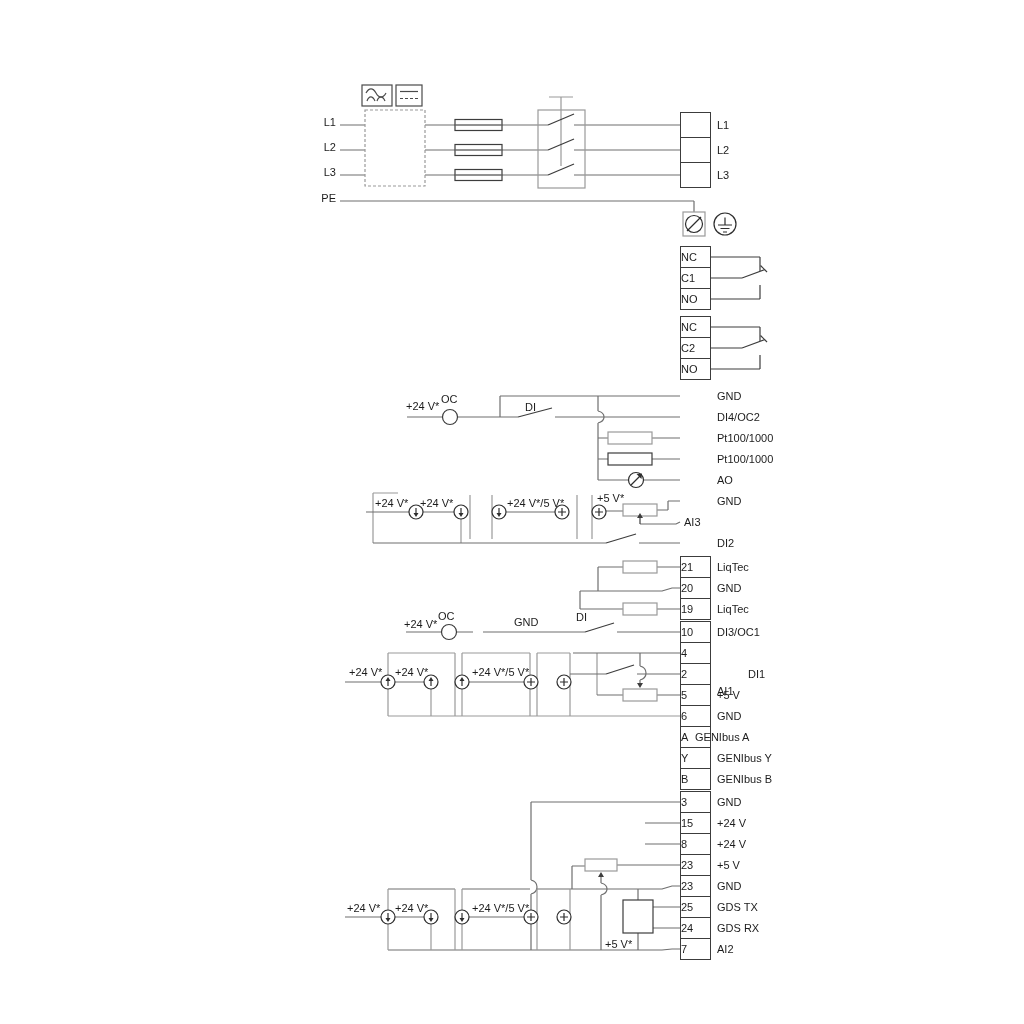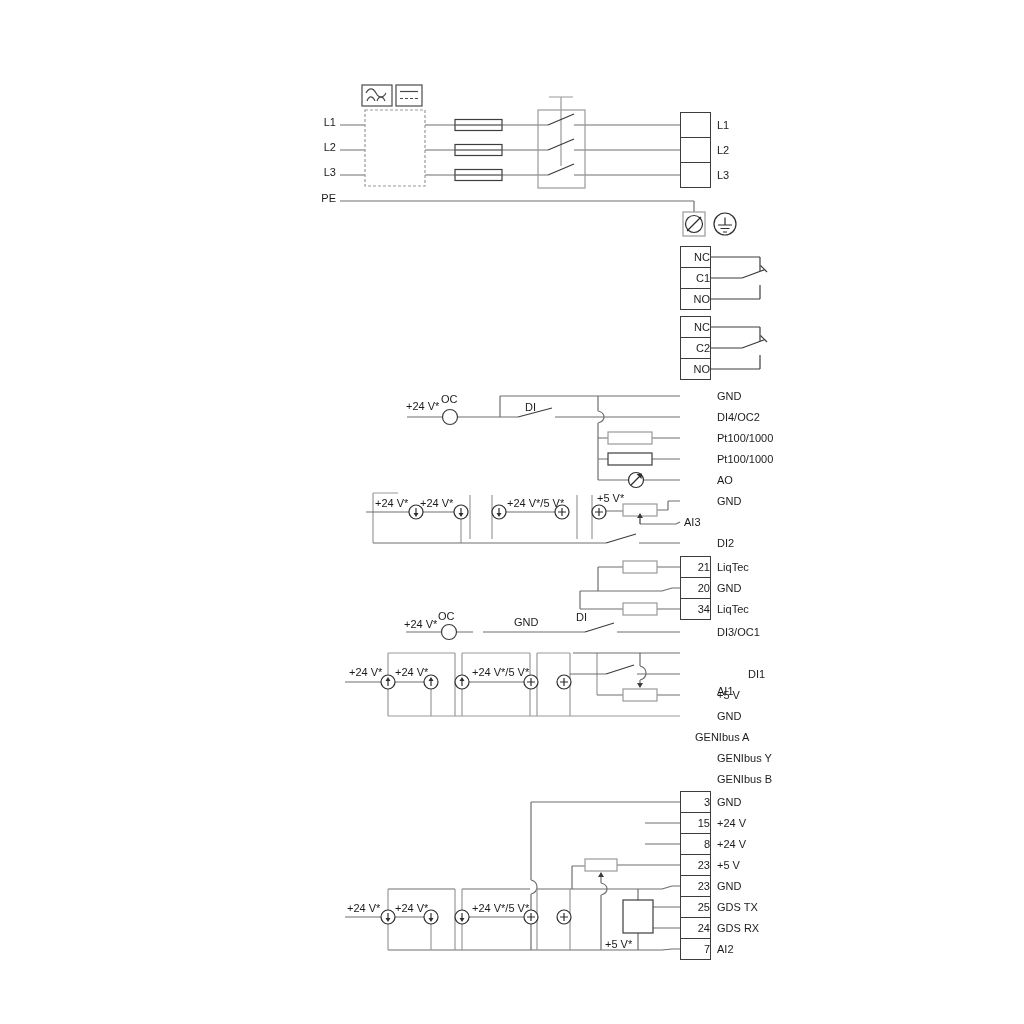--- a/index.html
+++ b/index.html
@@ -4,21 +4,21 @@
 <style>
   html,body{margin:0;padding:0;background:#fff;}
   .canvas{position:relative;width:1024px;height:1024px;background:#ffffff;
           font-family:"Liberation Sans",sans-serif;color:#1c1c1c;overflow:hidden;}
   svg.geom{position:absolute;left:0;top:0;}
   .lbl{position:absolute;font-size:11px;line-height:12px;white-space:nowrap;}
   .rlbl{text-align:right;width:22px;}
   .tblock{position:absolute;width:31px;}
   .tcell{box-sizing:border-box;width:31px;height:22px;margin-top:-1px;
          border:1px solid #3c3c3c;background:#fff;display:flex;align-items:center;
-         justify-content:flex-end;font-size:11px;}
+         justify-content:flex-start;font-size:11px;}
   .tcell:first-child{margin-top:0;}
   .mcell{height:26px;}
 </style>
 </head>
 <body>
 
 <div class="canvas">
 
 <svg class="geom" width="1024" height="1024" viewBox="0 0 1024 1024" fill="none">
 
@@ -324,27 +324,53 @@
 <div class="lbl" style="left:717px;top:537px">DI2</div>
 
 <div class="tblock" style="left:680px;top:556px">
   <div class="tcell">
         <span>21</span>
       </div>
   <div class="tcell">
         <span>20</span>
       </div>
   <div class="tcell">
-        <span>34</span>
+        <span>19</span>
       </div>
 </div>
 <div class="lbl" style="left:717px;top:561px">LiqTec</div>
 <div class="lbl" style="left:717px;top:582px">GND</div>
 <div class="lbl" style="left:717px;top:603px">LiqTec</div>
 
+<div class="tblock" style="left:680px;top:621px">
+  <div class="tcell">
+        <span>10</span>
+      </div>
+  <div class="tcell">
+        <span>4</span>
+      </div>
+  <div class="tcell">
+        <span>2</span>
+      </div>
+  <div class="tcell">
+        <span>5</span>
+      </div>
+  <div class="tcell">
+        <span>6</span>
+      </div>
+  <div class="tcell">
+        <span>A</span>
+      </div>
+  <div class="tcell">
+        <span>Y</span>
+      </div>
+  <div class="tcell">
+        <span>B</span>
+      </div>
+</div>
 <div class="lbl" style="left:717px;top:626px">DI3/OC1</div>
 <div class="lbl" style="left:717px;top:685px">AI1</div>
 <div class="lbl" style="left:748px;top:668px">DI1</div>
 <div class="lbl" style="left:717px;top:689px">+5 V</div>
 <div class="lbl" style="left:717px;top:710px">GND</div>
 <div class="lbl" style="left:695px;top:731px">GENIbus A</div>
 <div class="lbl" style="left:717px;top:752px">GENIbus Y</div>
 <div class="lbl" style="left:717px;top:773px">GENIbus B</div>
 
 <div class="tblock" style="left:680px;top:791px">

